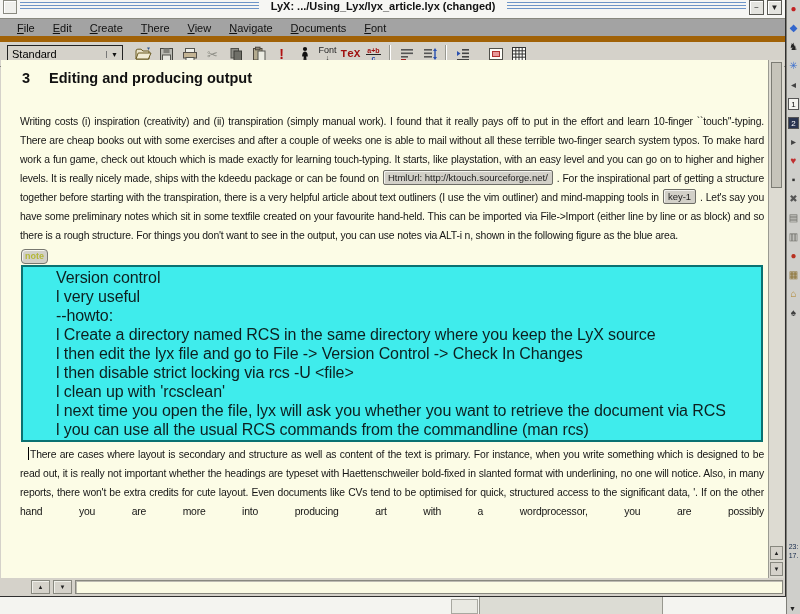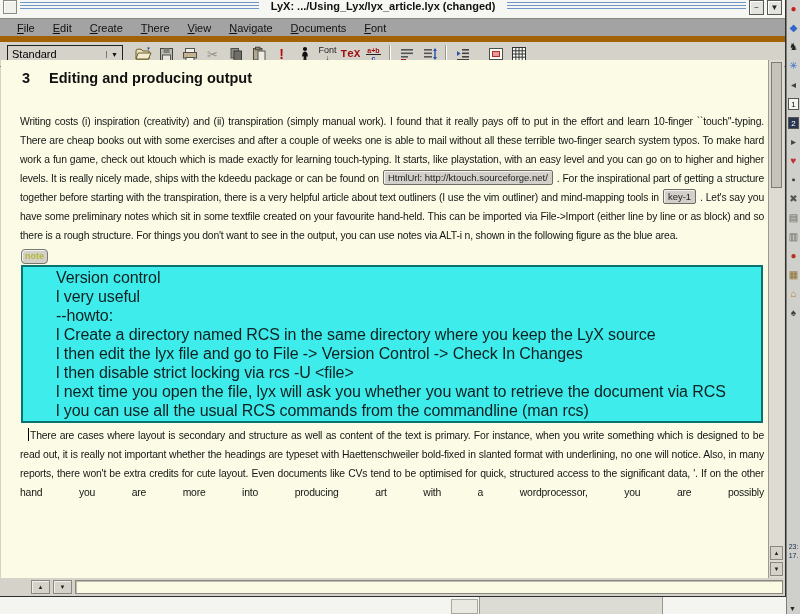--- a/index.html
+++ b/index.html
@@ -259,20 +259,21 @@
 
           <div class="note-line">--howto:</div>
 
           <div class="note-line">l Create a directory named RCS in the same directory where you keep the LyX source</div>
 
           <div class="note-line">l then edit the lyx file and go to File -&gt; Version Control -&gt; Check In Changes</div>
 
 
           <div class="note-line">l then disable strict locking via rcs -U &lt;file&gt;</div>
 
+          <div class="note-line">l clean up with 'rcsclean'</div>
 
           <div class="note-line">l next time you open the file, lyx will ask you whether you want to retrieve the document via RCS</div>
 
           <div class="note-line">l you can use all the usual RCS commands from the commandline (man rcs)</div>
         </div>
 
       <p class="body-text para2"><span class="caret"></span><span>There are cases where layout is secondary and structure as well as content of the text is primary. For instance, when you write something which is designed to be read out, it is really not important whether the headings are typeset with Haettenschweiler bold-fixed in slanted format with underlining, no one will notice. Also, in many reports, there won't be extra credits for cute layout. Even documents like CVs tend to be optimised for quick, structured access to the significant data, '. If on the other hand you are more into producing art with a wordprocessor, you are possibly</span></p>
     </div>
 
     <div class="vscroll">

